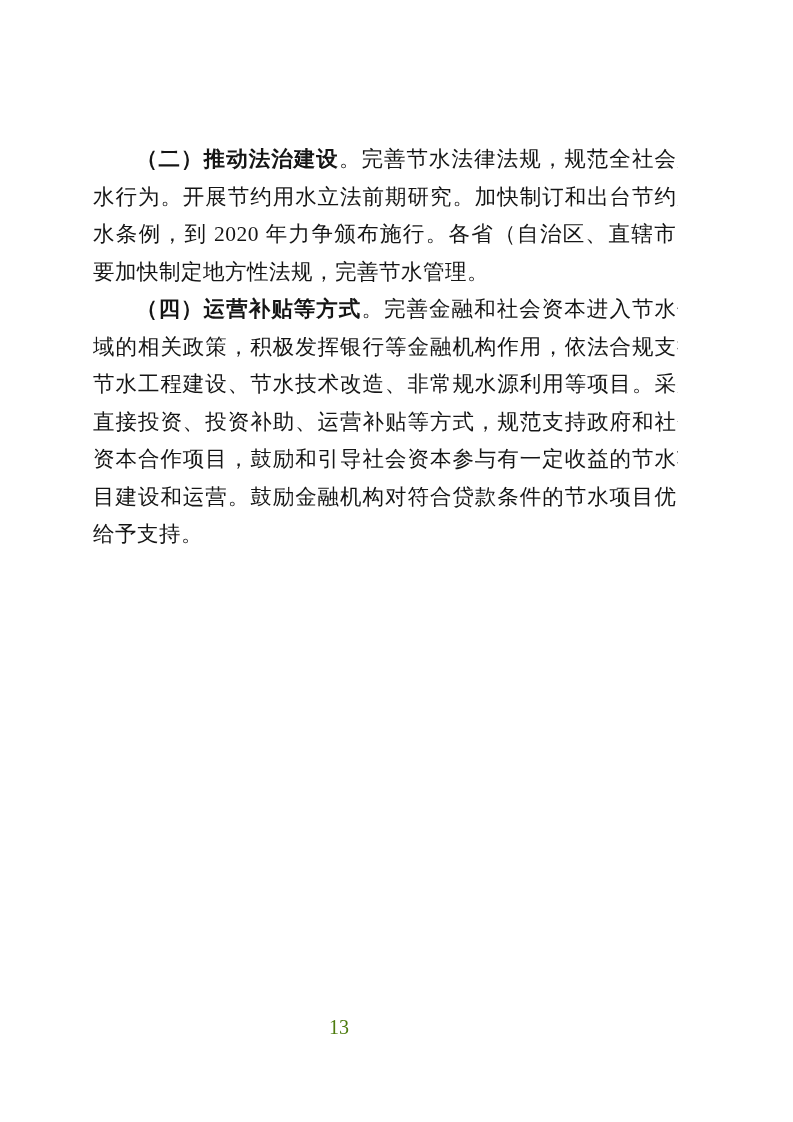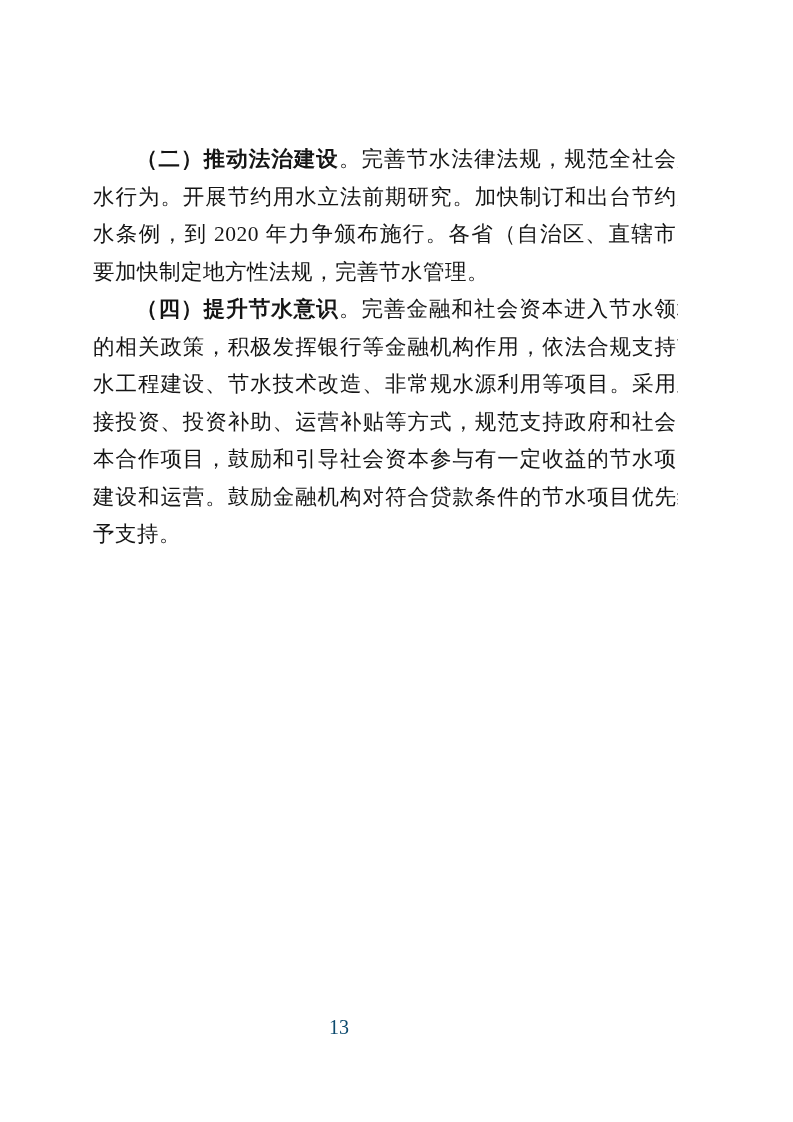--- a/index.html
+++ b/index.html
@@ -36,25 +36,25 @@
     font-weight: 700;
   }
   .page-number {
     position: absolute;
     top: 1012px;
     left: 0;
     width: 100%;
     text-align: center;
     font-size: 20px;
     line-height: 30px;
-    color: #0c4a6e;
+    color: #4d7c0f;
   }
 </style>
 </head>
 <body>
 
 <div class="page">
   <div class="content">
     <p><span class="head">（二）推动法治建设</span><span>。完善节水法律法规，规范全社会用水行为。开展节约用水立法前期研究。加快制订和出台节约用水条例，到 2020 年力争颁布施行。各省（自治区、直辖市）要加快制定地方性法规，完善节水管理。</span></p>
-    <p><span class="head">（四）提升节水意识</span><span>。完善金融和社会资本进入节水领域的相关政策，积极发挥银行等金融机构作用，依法合规支持节水工程建设、节水技术改造、非常规水源利用等项目。采用直接投资、投资补助、运营补贴等方式，规范支持政府和社会资本合作项目，鼓励和引导社会资本参与有一定收益的节水项目建设和运营。鼓励金融机构对符合贷款条件的节水项目优先给予支持。</span></p>
+    <p><span class="head">（四）运营补贴等方式</span><span>。完善金融和社会资本进入节水领域的相关政策，积极发挥银行等金融机构作用，依法合规支持节水工程建设、节水技术改造、非常规水源利用等项目。采用直接投资、投资补助、运营补贴等方式，规范支持政府和社会资本合作项目，鼓励和引导社会资本参与有一定收益的节水项目建设和运营。鼓励金融机构对符合贷款条件的节水项目优先给予支持。</span></p>
   </div>
   <div class="page-number">13</div>
 </div>
 
 </body></html>

